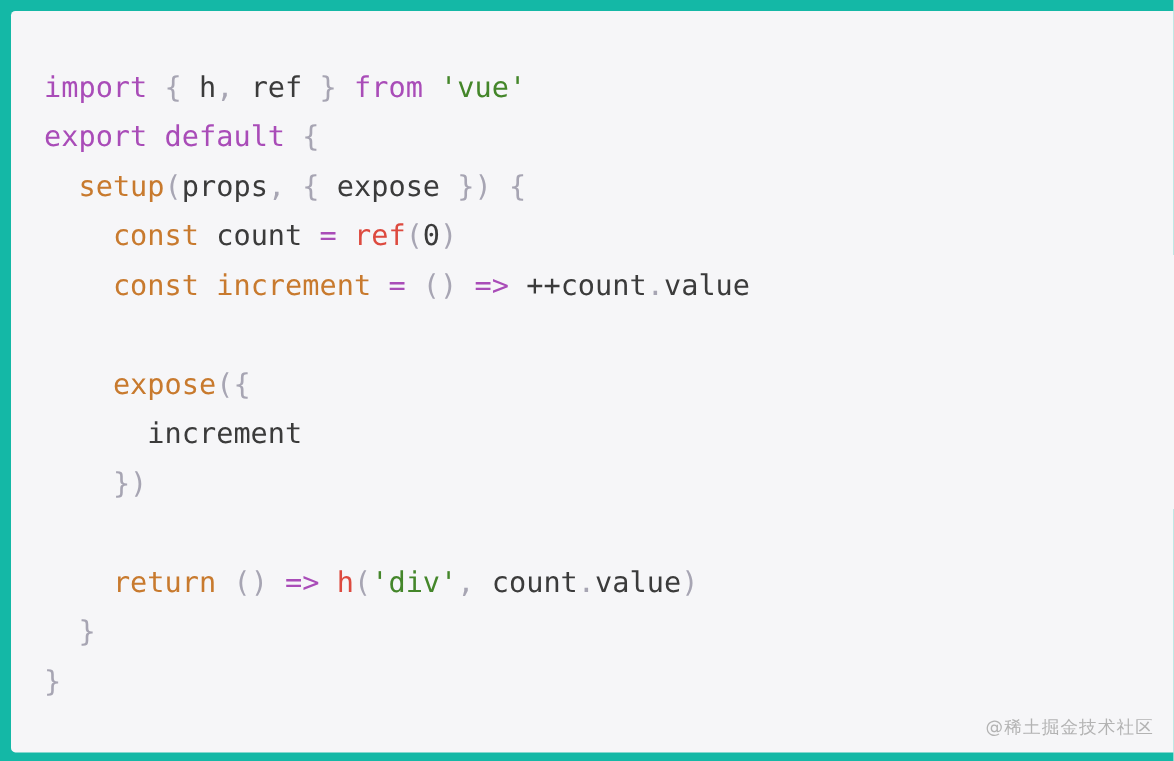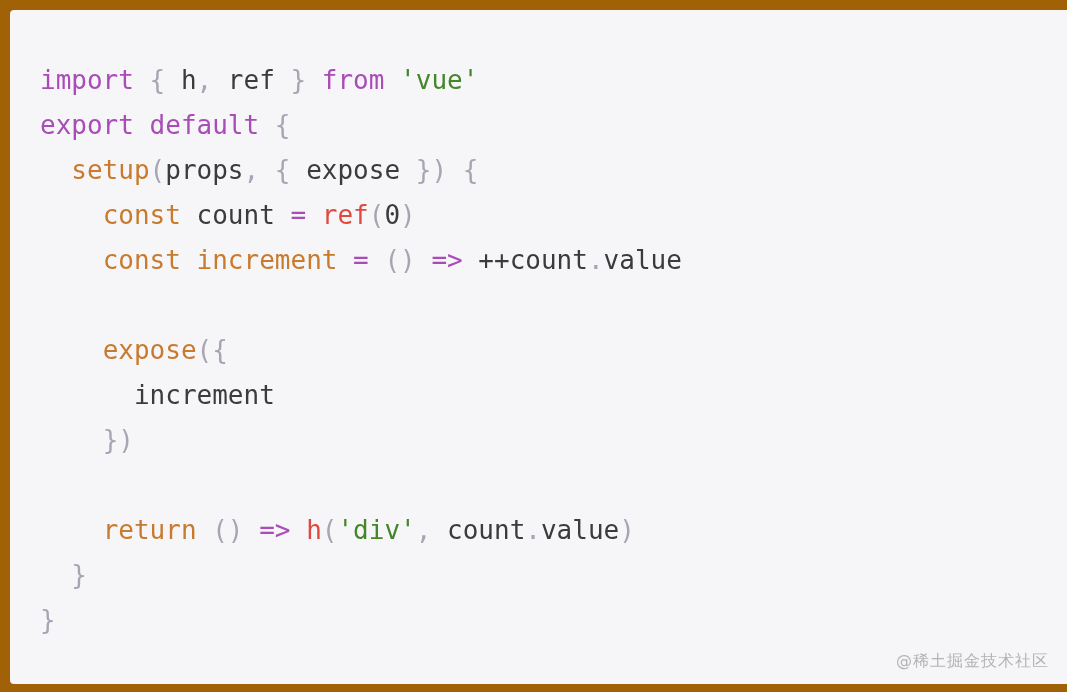--- a/index.html
+++ b/index.html
@@ -7,21 +7,21 @@
     width: 1067px;
     height: 692px;
     background: #ffffff;
     overflow: hidden;
     font-family: "DejaVu Sans", "Liberation Sans", sans-serif;
   }
   .page {
     position: relative;
     width: 1067px;
     height: 692px;
-    background: #a16207;
+    background: #14b8a6;
   }
   .code-panel {
     position: absolute;
     left: 10px;
     top: 10px;
     right: 0;
     bottom: 8px;
     background: #f6f6f8;
     border-radius: 4px 0 0 4px;
   }

